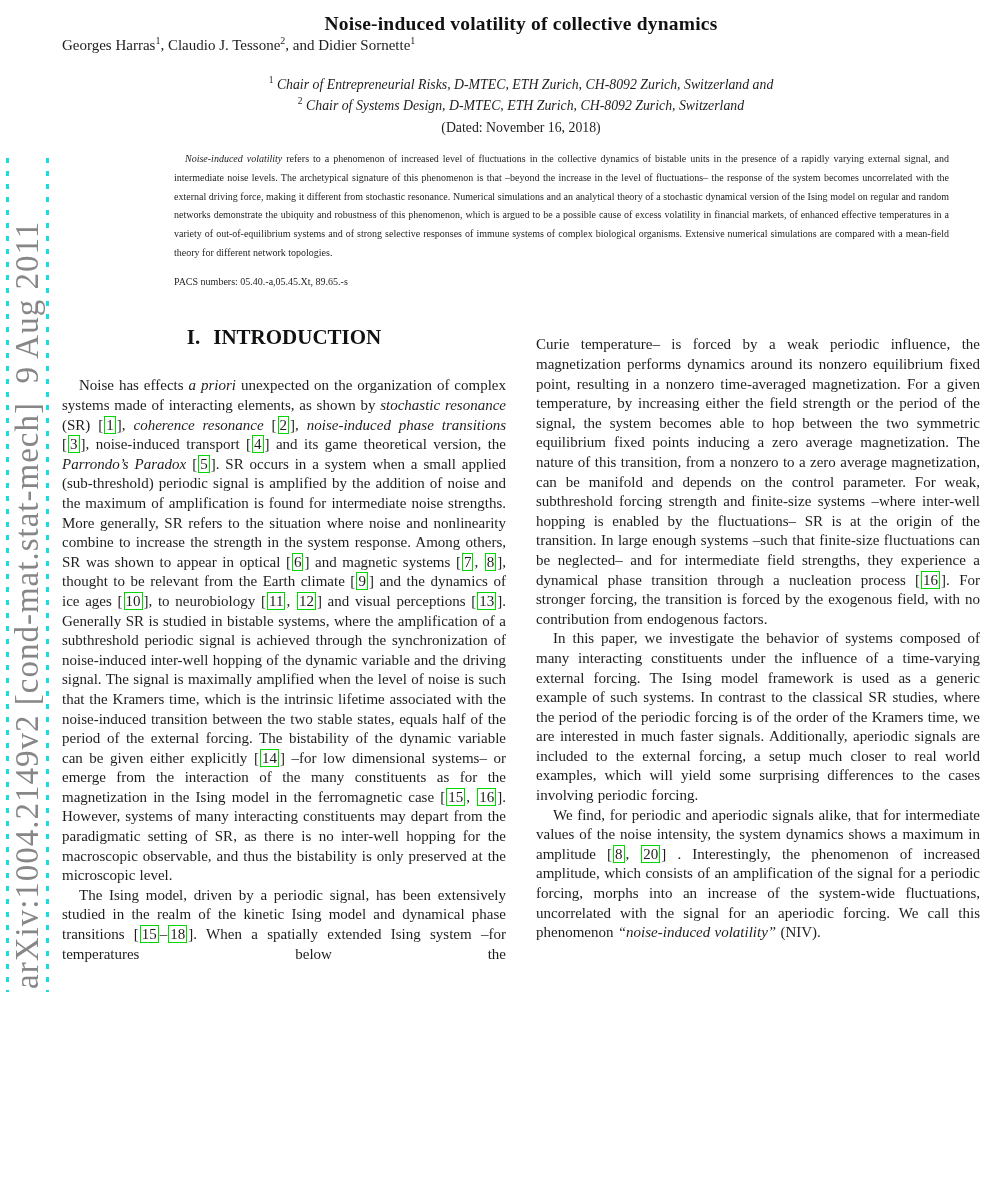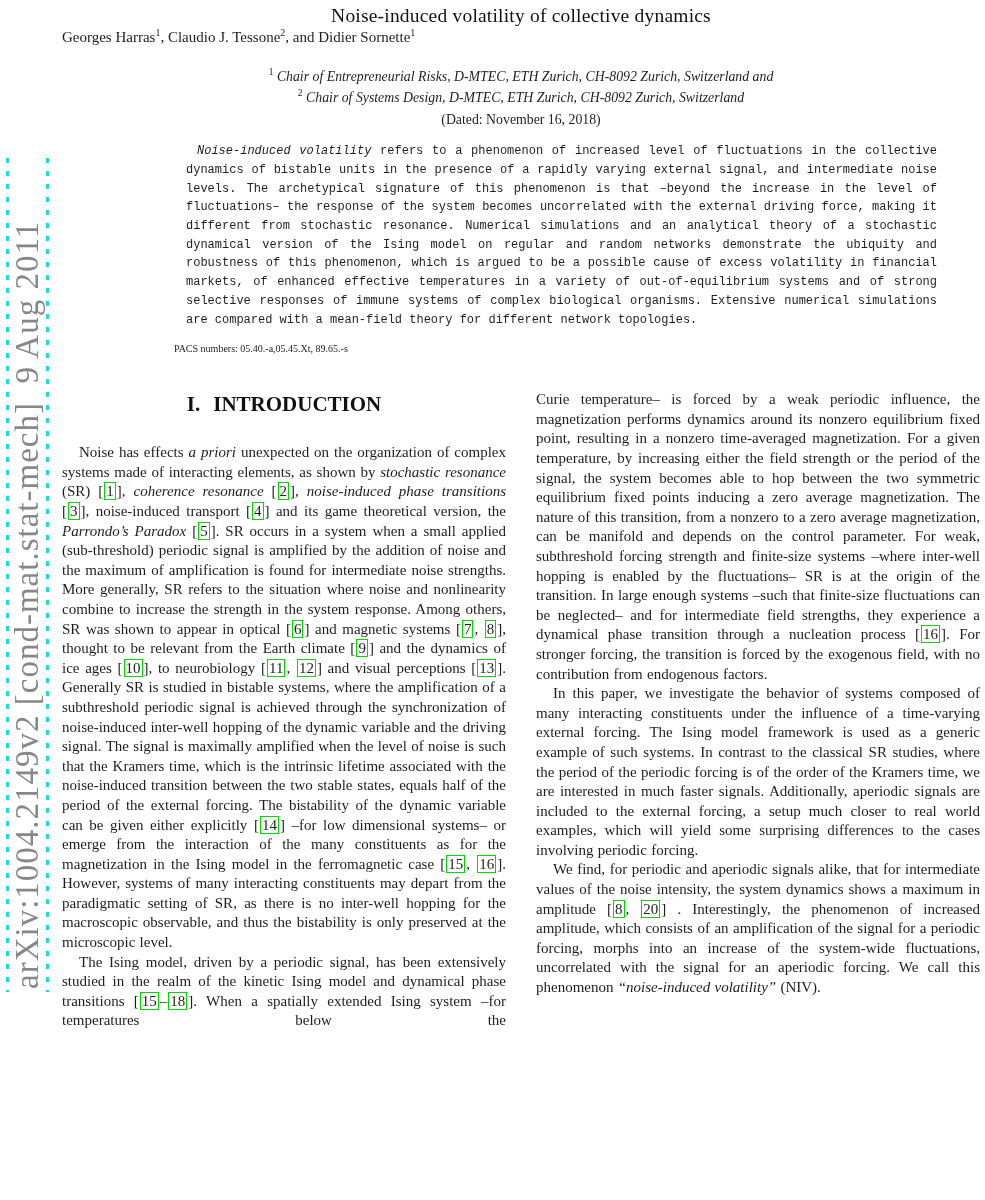--- a/index.html
+++ b/index.html
@@ -20,38 +20,38 @@
   .dash-right { left:46px; }
   .arxiv-label {
     position:absolute; left:9px; top:989px;
     transform:rotate(-90deg); transform-origin:0 0;
     font-size:33px; letter-spacing:1px;
     color:var(--sidebar-text,#878787);
     white-space:pre;
   }
   
   .page { position:absolute; left:62px; top:0; width:918px; }
-  .title { text-align:center; font-size:19.5px; font-weight:400; padding-top:5px; letter-spacing:0.2px; color:#111; }
+  .title { text-align:center; font-size:19.5px; font-weight:700; padding-top:13px; letter-spacing:0.2px; color:#111; }
   .authors { text-align:left; font-size:15px; }
   .authors sup { font-size:10px; }
   .affils { text-align:center; font-size:13.8px; font-style:italic; line-height:17.5px; margin-top:18px; }
   .affils sup { font-size:9.5px; font-style:normal; }
   .date { text-align:center; font-size:13.8px; margin-top:6px; }
   .abstract { margin:14px 31px 0 112px; }
-  .abstract p { margin:12px; font-size:12px; line-height:18.7px; text-align:justify; text-indent:11px;font-family:Liberation Mono, monospace; }
+  .abstract p { margin:0; font-size:10px; line-height:18.7px; text-align:justify; text-indent:11px; }
   .pacs { margin:14px 31px 0 112px; font-size:10px; }
   .columns { display:flex; gap:30px; margin-top:36px; }
   .col { width:444px; }
   .section-heading { text-align:center; font-weight:700; font-size:21px; margin:2px 0 26px; color:#111; }
   .section-heading .num { margin-right:13px; }
   .col p {
     margin:0; font-size:15px; line-height:19.6px;
     text-align:justify; text-indent:17px; word-spacing:0.5px;
   }
-  .col p.noindent { text-indent:0; }
+  .col p.noindent { text-indent:0;margin-top:12px; }
   .col p.cont { text-align-last:justify; }
   .cite {
     border:1px solid var(--citation-border,#00d800);
     padding:0 1px; margin:0 1px;
     cursor:pointer;
   }
   i { font-style:italic; }
 </style>
 </head>
 <body>

